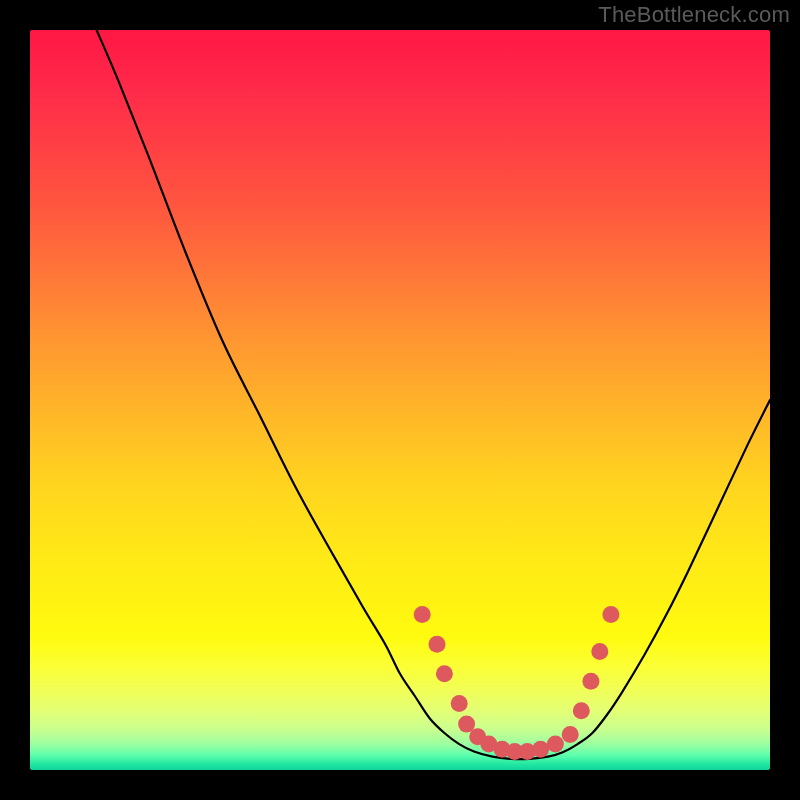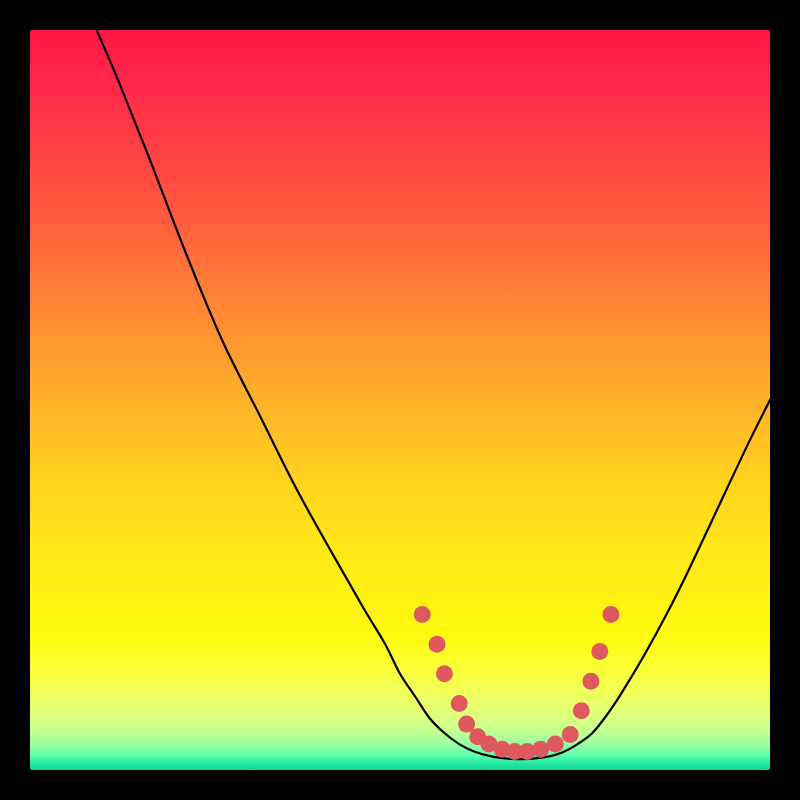--- a/index.html
+++ b/index.html
@@ -76,20 +76,21 @@
   }
   .dot {
     fill: #de595e;
     stroke: none;
   }
 </style>
 </head>
 <body>
 
 <div class="frame">
+  <div class="attribution">TheBottleneck.com</div>
   <div class="inner">
     <div class="gradient"></div>
     <svg class="plot" viewBox="0 0 740 740" preserveAspectRatio="none">
       <path id="curve-path" class="curve-line" d="M 66.6 0 C 70.3 8.633333333333326, 80.16666666666666 30.833333333333275, 88.8 51.799999999999955 C 97.43333333333334 72.76666666666664, 107.30000000000001 97.4333333333334, 118.4 125.80000000000007 C 129.5 154.16666666666674, 143.06666666666666 191.16666666666669, 155.4 222 C 167.73333333333335 252.83333333333331, 180.06666666666666 283.6666666666667, 192.4 310.8 C 204.73333333333335 337.93333333333334, 217.06666666666666 360.1333333333333, 229.4 384.8 C 241.73333333333335 409.4666666666667, 254.06666666666666 435.3666666666667, 266.4 458.8 C 278.7333333333333 482.23333333333335, 292.29999999999995 505.66666666666663, 303.4 525.4 C 314.5 545.1333333333333, 324.3666666666667 562.4000000000001, 333 577.2 C 341.6333333333333 592, 349.0333333333333 603.1, 355.2 614.2 C 361.3666666666667 625.3000000000001, 365.06666666666666 635.1666666666666, 370 643.8 C 374.93333333333334 652.4333333333333, 379.8666666666667 658.6, 384.8 666 C 389.73333333333335 673.4, 394.6666666666667 682.0333333333334, 399.6 688.2 C 404.53333333333336 694.3666666666667, 409.4666666666667 698.6833333333334, 414.40000000000003 703 C 419.33333333333337 707.3166666666666, 424.26666666666665 711.0166666666667, 429.2 714.1 C 434.1333333333333 717.1833333333334, 438.45 719.4033333333333, 444 721.5 C 449.55 723.5966666666667, 456.3333333333333 725.4466666666666, 462.5 726.68 C 468.6666666666667 727.9133333333333, 474.8333333333333 728.53, 481 728.9 C 487.1666666666667 729.27, 493.33333333333337 729.27, 499.50000000000006 728.9 C 505.66666666666674 728.53, 512.45 727.79, 518 726.68 C 523.55 725.5699999999999, 527.8666666666666 724.3366666666667, 532.8 722.24 C 537.7333333333333 720.1433333333333, 542.6666666666667 717.3066666666667, 547.6 714.1 C 552.5333333333333 710.8933333333333, 557.4666666666667 707.9333333333334, 562.4 703 C 567.3333333333333 698.0666666666666, 572.2666666666667 691.2833333333333, 577.2 684.5 C 582.1333333333334 677.7166666666667, 585.8333333333334 672.1666666666666, 592 662.3 C 598.1666666666666 652.4333333333333, 606.8 638.25, 614.1999999999999 625.3 C 621.5999999999999 612.3499999999999, 629 598.7833333333333, 636.4 584.6 C 643.8 570.4166666666667, 649.9666666666667 558.0833333333334, 658.6 540.2 C 667.2333333333333 522.3166666666667, 678.3333333333334 498.2666666666667, 688.2 477.3 C 698.0666666666667 456.3333333333333, 709.1666666666666 432.2833333333333, 717.8 414.4 C 726.4333333333333 396.51666666666665, 736.3 377.4, 740 370"></path>
       <g id="marker-group">
           <circle cx="392.20000000000005" cy="584.6" r="8.5" class="dot"></circle>
           <circle cx="407.00000000000006" cy="614.2" r="8.5" class="dot"></circle>
           <circle cx="414.40000000000003" cy="643.8" r="8.5" class="dot"></circle>
           <circle cx="429.2" cy="673.4" r="8.5" class="dot"></circle>
           <circle cx="436.59999999999997" cy="694.12" r="8.5" class="dot"></circle>

